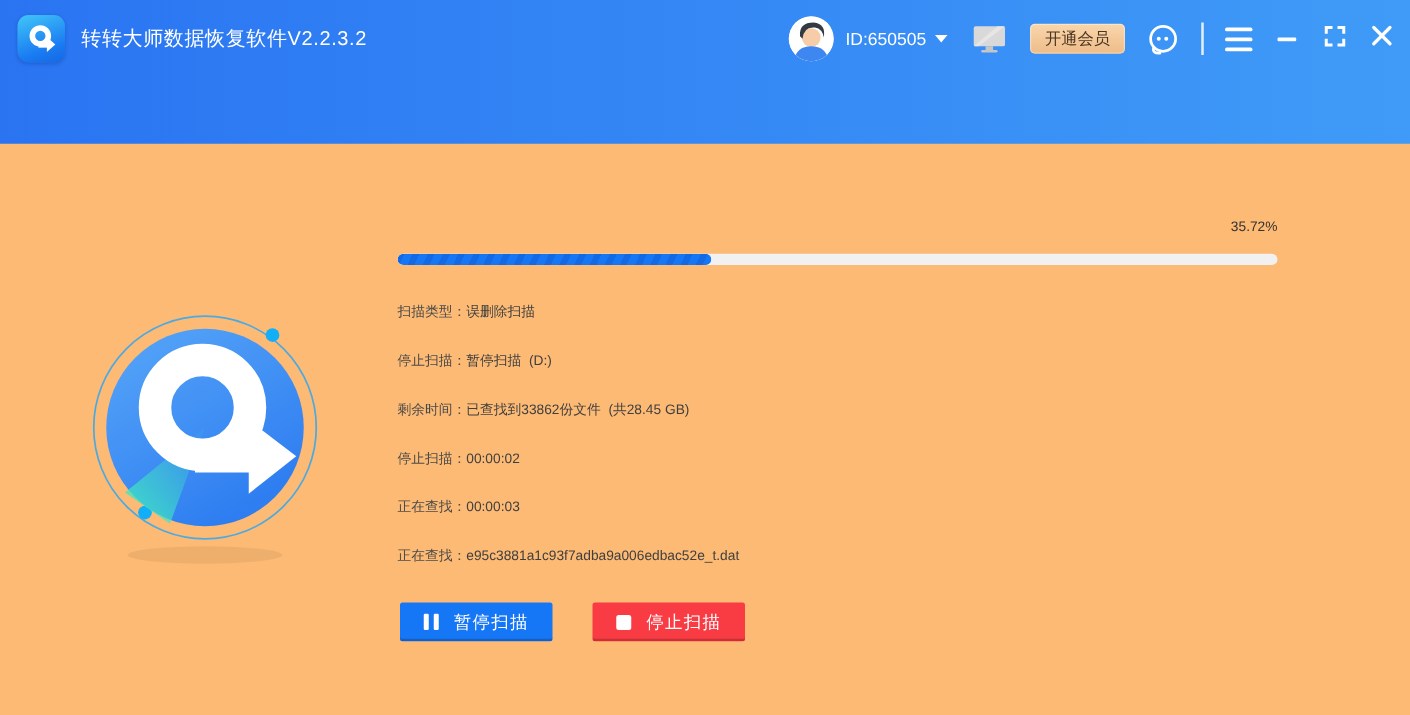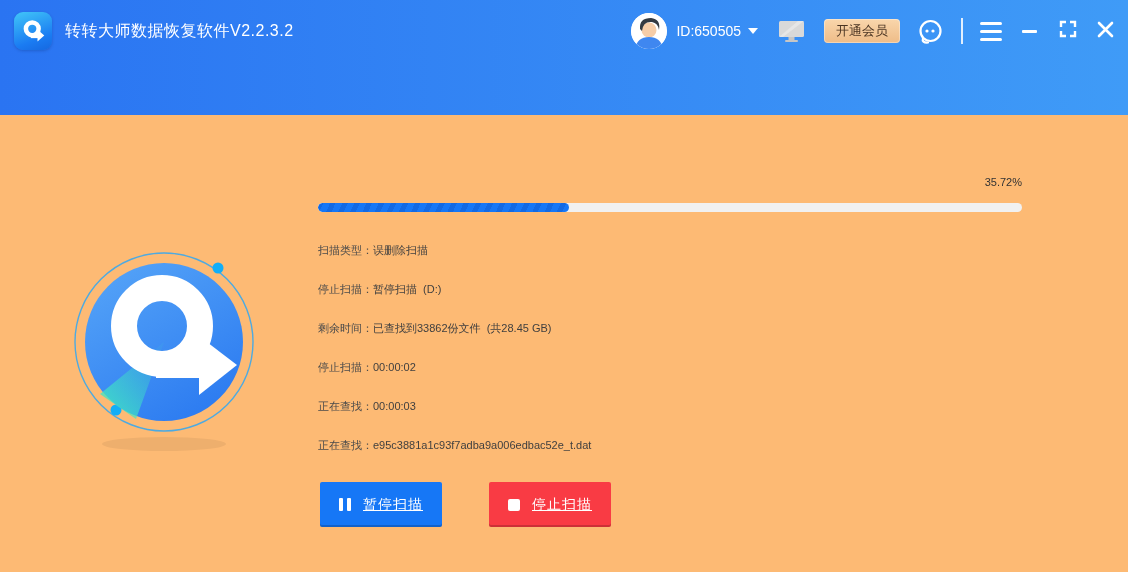--- a/index.html
+++ b/index.html
@@ -66,28 +66,27 @@
 
   .details { position:absolute; left:318px; top:231px; }
   .detail-row { height:39px; line-height:39px; font-size:11px; color:#4a4a4a; white-space:pre; }
   .detail-row .lbl { color:#4a4a4a; }
   .detail-row .val { color:#3f3f3f; }
 
   .big-logo { position:absolute; left:66px; top:238px; width:200px; height:220px; }
 
   .btn-row { position:absolute; left:320px; top:482px; display:flex; }
   .scan-btn {
-    height:45px; width:122px; border:none; border-radius:2px; cursor:pointer;
+    height:31px; width:122px; border:none; border-radius:2px; cursor:pointer;
     display:flex; align-items:center; justify-content:center; gap:12px;
     color:#fff; font-size:14px; font-family:inherit; letter-spacing:1px;
     box-shadow:inset 0 -2px 0 rgba(0,0,0,.18);
-    text-decoration:underline;
   }
   .pause-btn { background:var(--accent-blue,#1677f6); }
-  .stop-btn  { background:var(--danger-red,#f93b44); margin-left:47px; }
+  .stop-btn  { background:var(--danger-red,#f93b44); margin-left:32px; }
   .pause-glyph { display:flex; gap:4px; }
   .pause-glyph i { display:block; width:4px; height:13px; background:#fff; border-radius:1px; }
   .stop-glyph { width:12px; height:12px; background:#fff; border-radius:2px; }
 </style>
 </head>
 <body>
 
 <div class="app">
 
   <div class="header">

